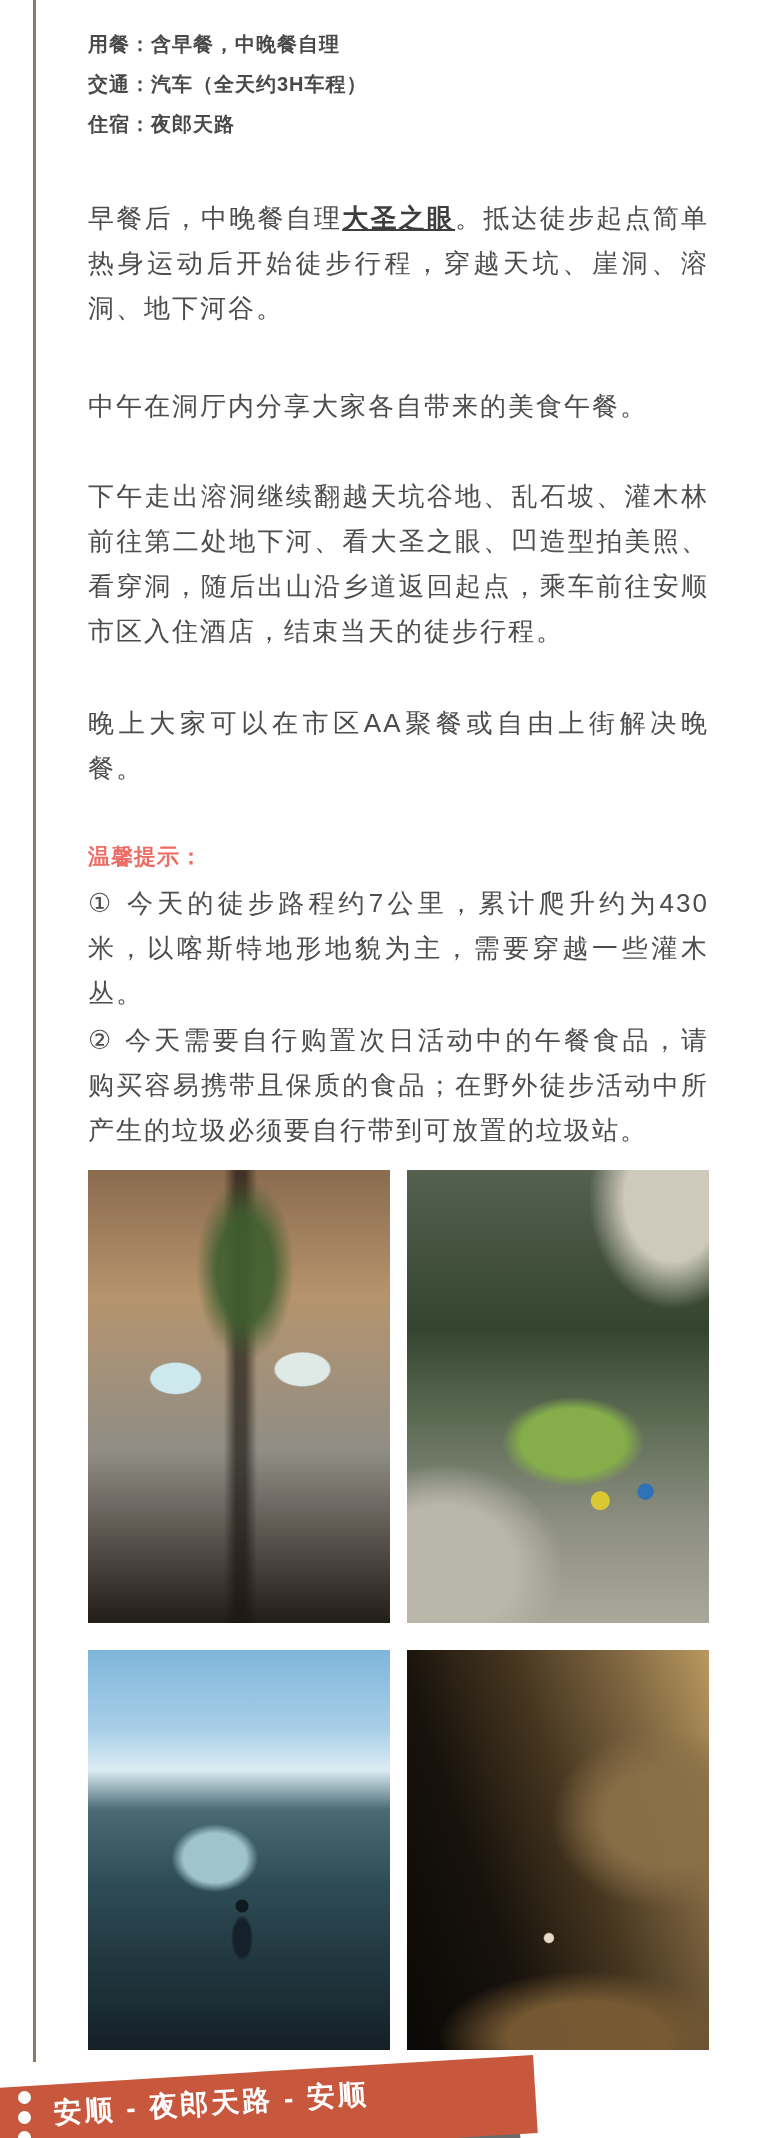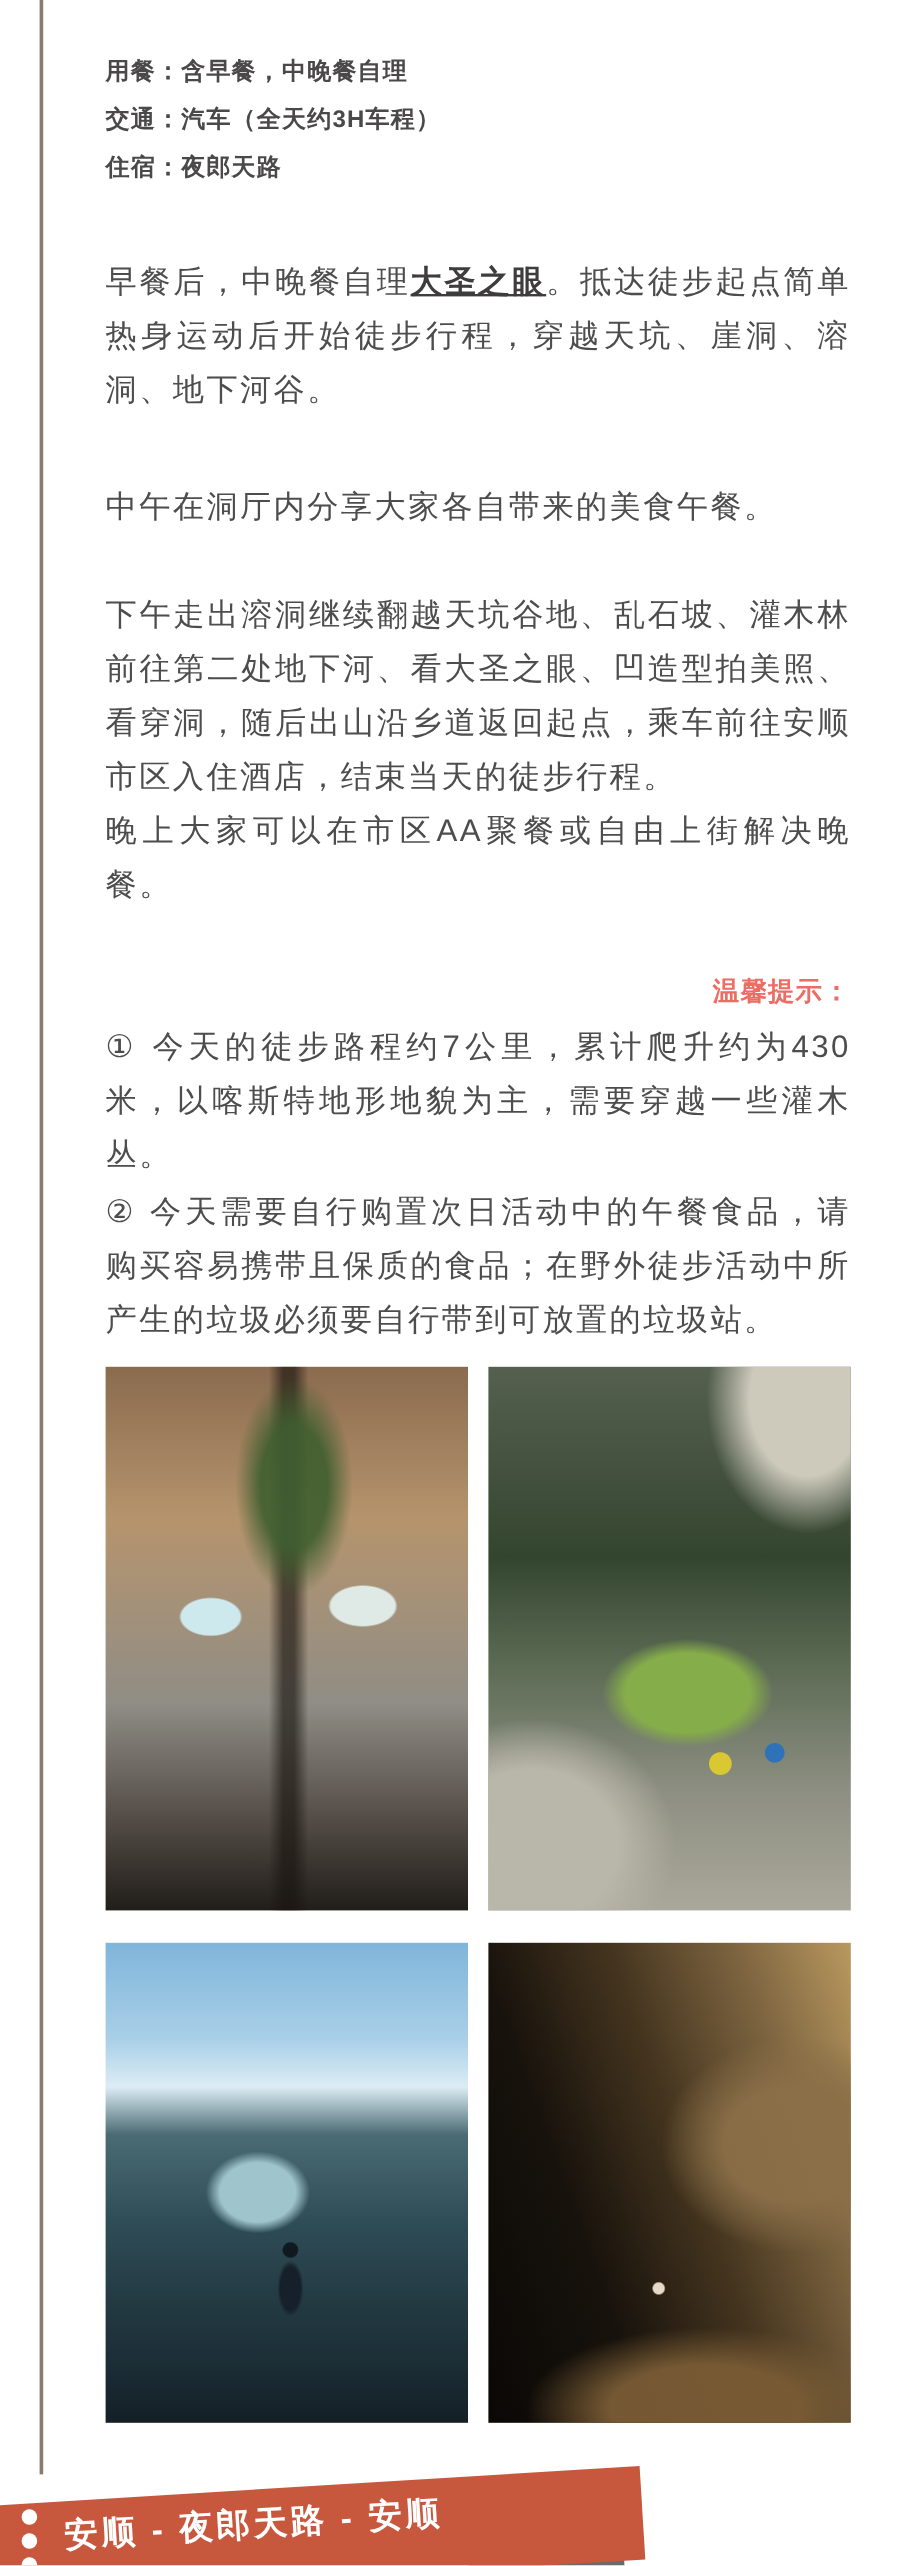--- a/index.html
+++ b/index.html
@@ -11,41 +11,41 @@
     font-family:"Liberation Sans","DejaVu Sans",sans-serif;
   }
   .side-line{
     position:absolute;left:33px;top:0;
     width:3px;height:2062px;
     background:#8b7b6f;
   }
   .content{
     position:absolute;left:88px;top:0;width:621px;
   }
-  .meta{padding-top:40px;}
+  .meta{padding-top:24px;}
   .meta p{
     margin:0;line-height:40px;
     font-size:20px;font-weight:bold;color:#4a4848;
     letter-spacing:1px;
   }
   .para{
     margin:0;
     font-size:26px;color:#4d4d4d;
     line-height:45px;letter-spacing:2px;
     text-align:justify;
   }
   .p1{margin-top:52px;}
   .p2{margin-top:53px;}
   .p3{margin-top:45px;}
-  .p4{}
+  .p4{margin-top:47px;}
   .hl{font-weight:bold;color:#3e3c3d;text-decoration:underline;}
   .tips-title{
     margin:48px 0 0 0;
     font-size:22px;font-weight:bold;color:#ed6c64;
-    line-height:36px;letter-spacing:1px;text-align:right;
+    line-height:36px;letter-spacing:1px;
   }
   .tip1{margin-top:6px;}
   .tip2{margin-top:2px;}
   .photo-grid{
     margin-top:17px;
     display:grid;
     grid-template-columns:302px 302px;
     column-gap:17px;row-gap:27px;
   }
   .photo{width:302px;}

